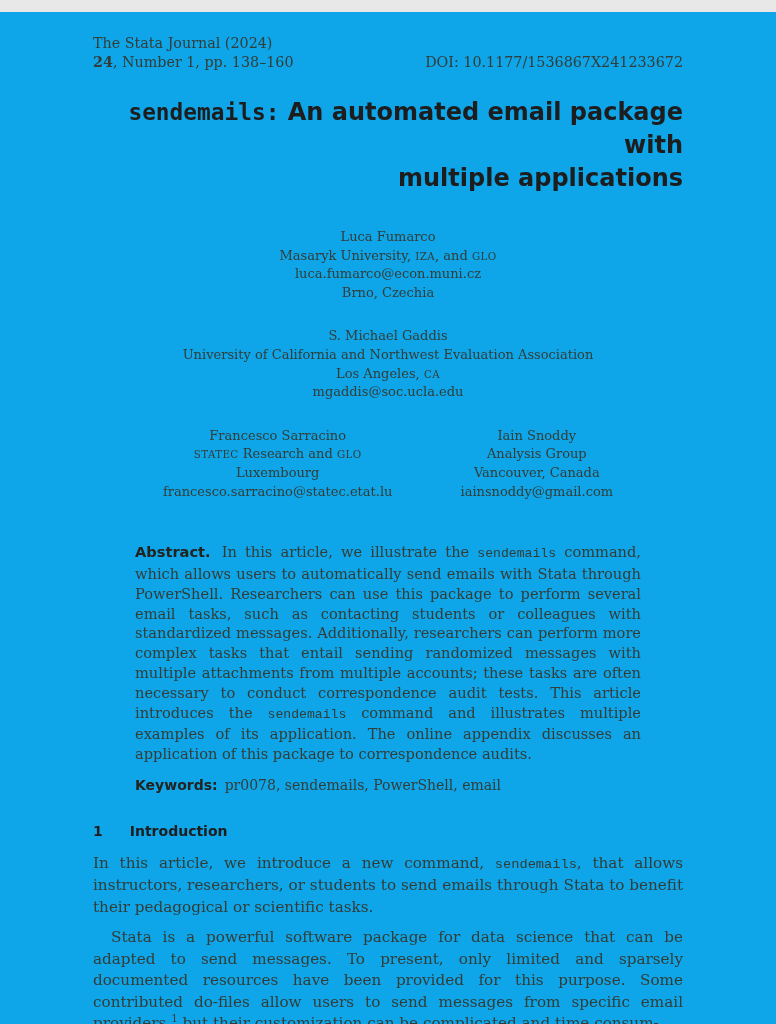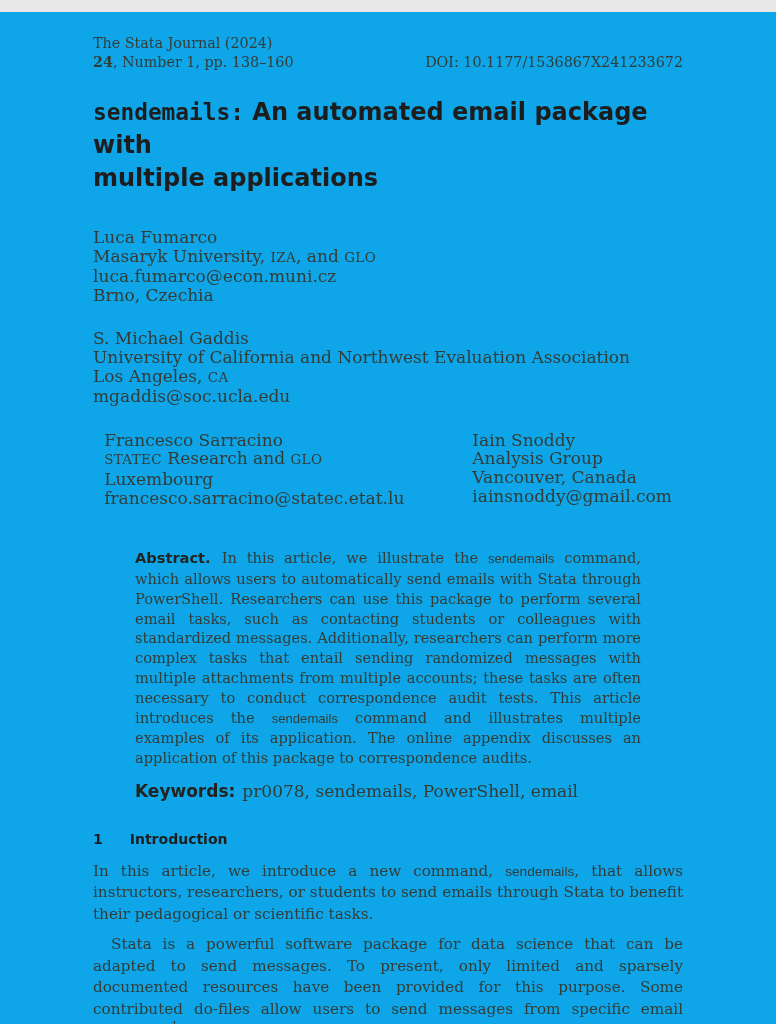--- a/index.html
+++ b/index.html
@@ -8,35 +8,35 @@
     box-sizing:border-box; padding:22px 93px 20px 93px;
     font-family:"DejaVu Serif", serif; color:#333d37;
     display:flex; flex-direction:column; overflow:hidden;
   }
   
   .hdr { display:flex; justify-content:space-between; align-items:flex-end;
          font-size:14.3px; line-height:18.5px; }
   .hdr-left { text-align:left; }
   .vol { font-weight:bold; }
   
-  .title { text-align:left; font-family:"DejaVu Sans", sans-serif; font-weight:bold;
+  .title { text-align:right; font-family:"DejaVu Sans", sans-serif; font-weight:bold;
            font-size:24px; line-height:33px; color:#1d1d1d; margin-top:25px; }
   .title .code { font-family:"DejaVu Sans Mono", monospace; font-weight:bold; font-size:0.95em; }
   
-  .authors { font-size:17px; line-height:18.6px; margin-top:33px; }
+  .authors { text-align:center; font-size:13px; line-height:18.6px; margin-top:33px; }
   .author-block { margin-bottom:25px; }
   .author-row { display:flex; justify-content:center; gap:68px; margin-bottom:0; }
   .sc { font-size:79%; letter-spacing:0.4px; }
   
   .abstract { margin:16px 42px 0 42px; font-size:14.6px; line-height:19.8px;
               text-align:justify; }
   .bold-sans { font-family:"DejaVu Sans", sans-serif; font-weight:bold; color:#23231f; }
   .abstract .bold-sans { margin-right:11px; }
-  .code { font-family:Liberation Sans, sans-serif; font-size:0.9em; }
-  .keywords { margin:13px 42px 0 42px; font-size:17px; }
+  .code { font-family:Liberation Mono, monospace; font-size:0.9em; }
+  .keywords { margin:13px 42px 0 42px; font-size:14px; }
   .keywords .bold-sans { margin-right:7px; }
   
   .section-h { font-family:"DejaVu Sans", sans-serif; font-weight:bold; font-size:14px;
                color:#1d1d1d; margin-top:30px; }
   .section-h .sec-num { margin-right:27px; }
   
   .body-par { font-size:15.2px; line-height:21.5px; text-align:justify; margin-top:14px; }
   .body-par.indent { text-indent:18px; margin-top:9px; }
   sup { font-size:68%; line-height:0; }
 </style>

